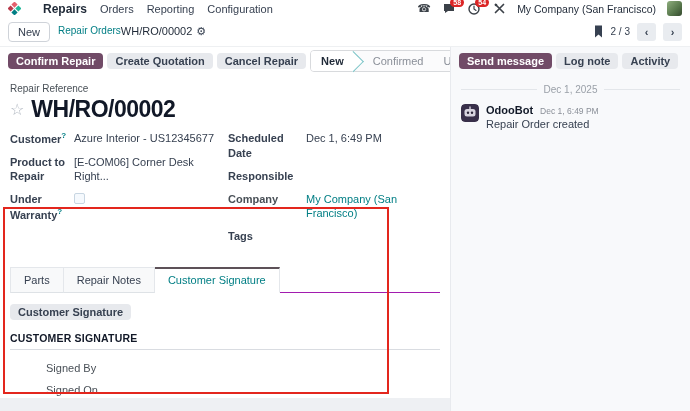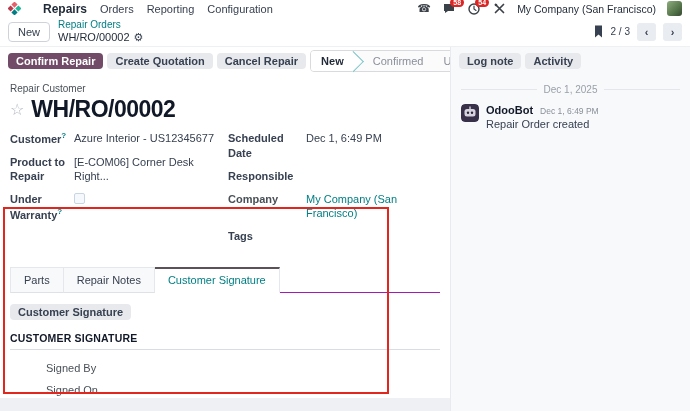--- a/index.html
+++ b/index.html
@@ -18,21 +18,21 @@
   .menu-item { color:#374151; cursor:pointer; }
   .nav-right { margin-left:auto; display:flex; align-items:center; gap:11px; }
   .systray-icon { position:relative; width:14px; height:13px; display:flex; align-items:center; justify-content:center; color:#3b4148; font-size:11px; line-height:1; }
   .badge { position:absolute; top:-4px; right:-8px; background:#dc2626; color:#fff; font-size:7px; font-weight:700; height:9px; line-height:9px; padding:0 3px; border-radius:5px; }
   .company-name { font-size:10.5px; color:#1f2937; }
   .user-avatar { width:15px; height:15px; border-radius:3px; background:linear-gradient(135deg,#8fae7e 0%,#55754a 60%,#35492e 100%); }
 
   
   .bc-row { height:30px; background:#fff; display:flex; align-items:center; padding:0 8px; gap:8px; border-bottom:1px solid #eef0f2; }
   .btn-new { background:#fff; border:1px solid #cfd3d9; border-radius:4px; font-size:11px; color:#374151; padding:3px 9px; cursor:pointer; font-family:inherit; }
-  .bc-text { display:flex; flex-direction:column; line-height:1.15; }
+  .bc-text { display:flex; flex-direction:row; line-height:1.15; }
   .bc-parent { font-size:10px; color:#017e84; cursor:pointer; }
   .bc-current-row { display:flex; align-items:center; gap:4px; }
   .bc-current { font-size:11px; color:#1f2937; }
   .gear { font-size:11px; color:#374151; cursor:pointer; }
   .bc-right { margin-left:auto; display:flex; align-items:center; gap:7px; }
   .pager-count { font-size:10px; color:#374151; }
   .pager-btn { width:19px; height:18px; background:#e9ecf0; border-radius:3px; display:flex; align-items:center; justify-content:center; font-size:11px; font-weight:700; color:#374151; cursor:pointer; }
 
   
   .control-row { height:28px; background:#fff; display:flex; }
@@ -163,31 +163,32 @@
     <button class="btn btn-secondary">Create Quotation</button>
     <button class="btn btn-secondary">Cancel Repair</button>
     <div class="statusbar">
       <span class="step step-active">New</span>
       <span class="step">Confirmed</span>
       <span class="step">Under Repair</span>
       <span class="step">...</span>
     </div>
   </div>
   <div class="control-right">
+    <button class="btn btn-primary">Send message</button>
     <button class="btn btn-secondary">Log note</button>
     <button class="btn btn-secondary">Activity</button>
 
   </div>
 </div>
 
 <div class="main">
   <div class="sheet-col">
     <div class="sheet">
 
-      <div class="ref-label">Repair Customer</div>
+      <div class="ref-label">Repair Reference</div>
       <div class="title-row">
         <span class="star">☆</span>
         <span class="record-title">WH/RO/00002</span>
       </div>
 
       <div class="fields">
         <div class="fcol-left">
           <div class="frow">
             <span class="flabel"><span>Customer</span><span class="help-sup">?</span></span>
             <span class="fvalue">Azure Interior - US12345677</span>

